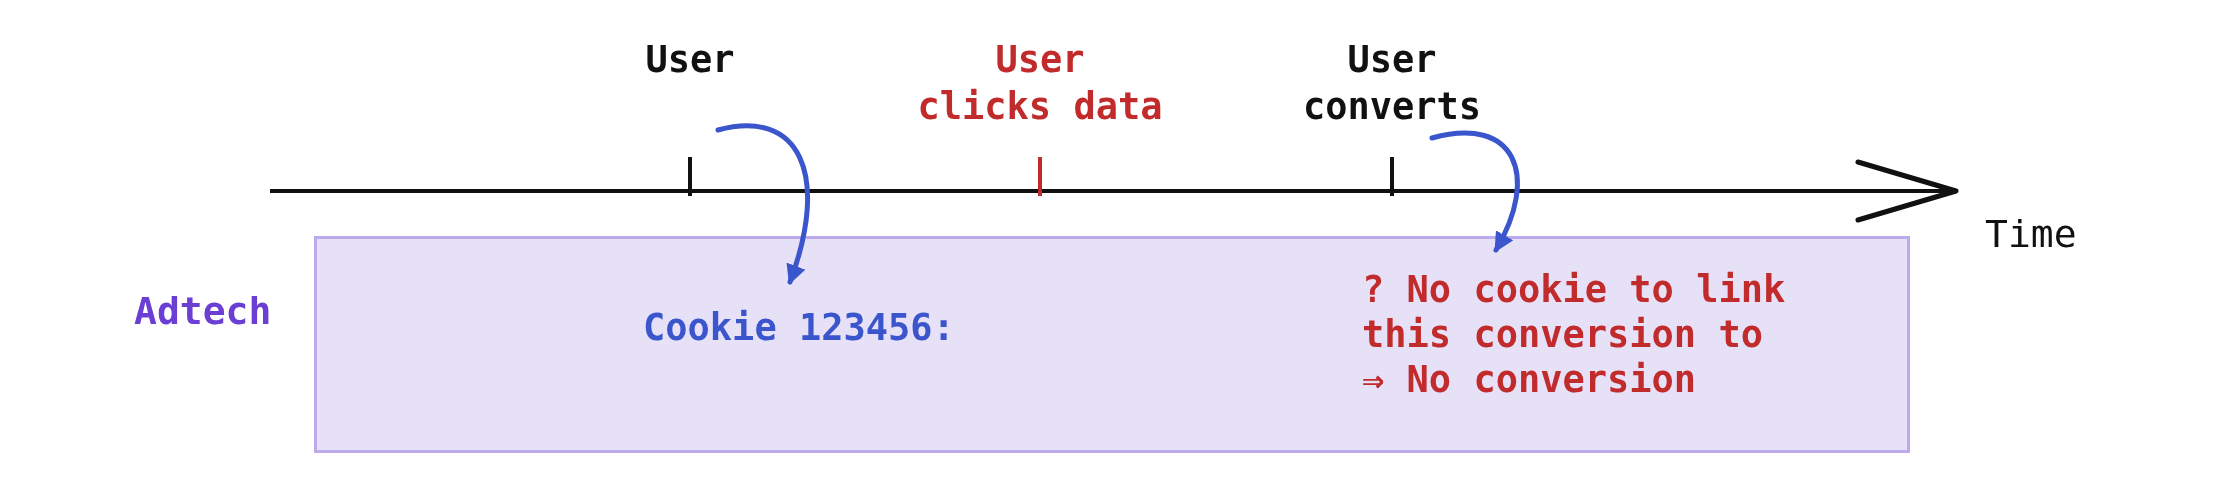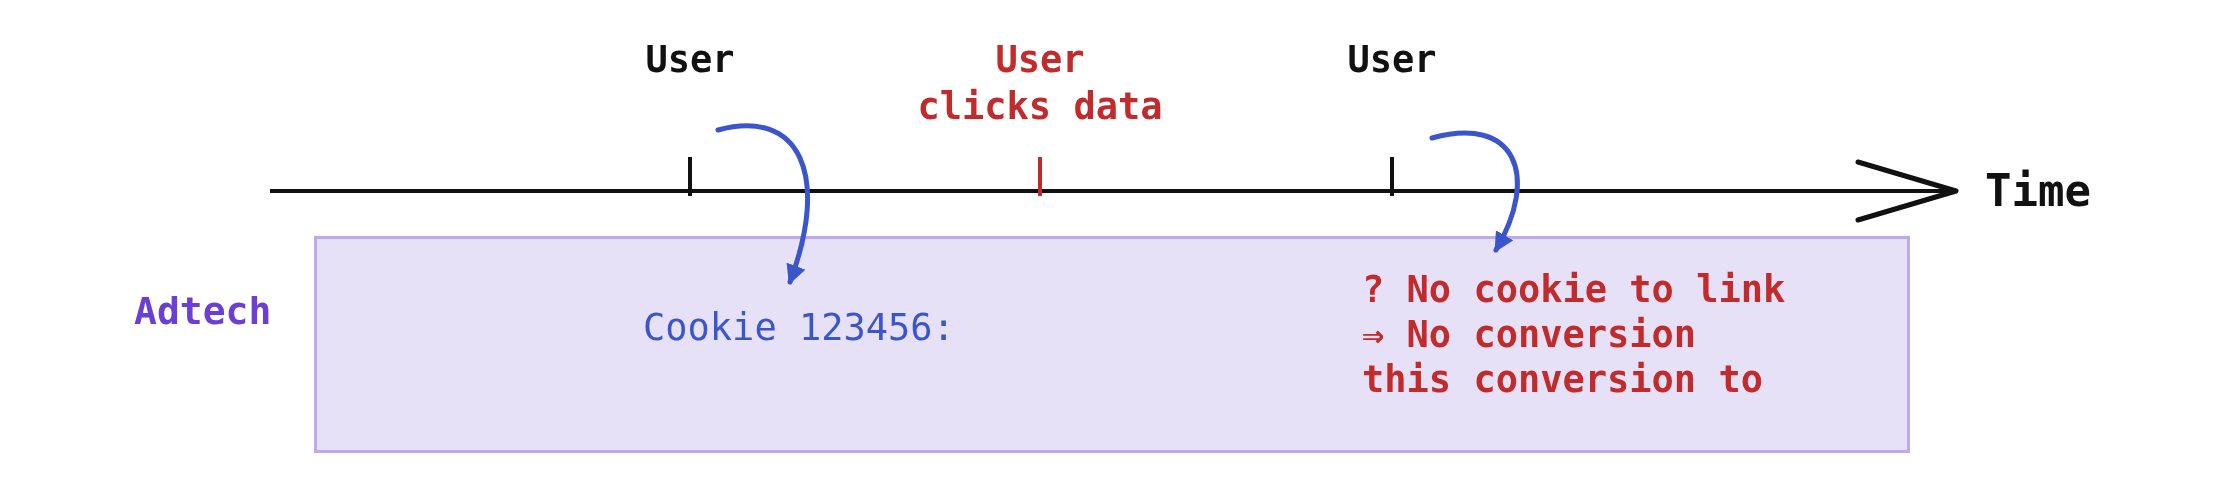--- a/index.html
+++ b/index.html
@@ -16,35 +16,35 @@
   
   .event-label{
     transform:translateX(-50%);
     text-align:center;
     font-size:37px;font-weight:700;line-height:47px;
     color:var(--black);
     white-space:nowrap;
   }
   .event-label.red{color:var(--red);}
   .time-label{
-    font-size:44px;font-weight:700;line-height:46px;
-    color:var(--black);white-space:nowrap;
+    font-size:38px;font-weight:400;line-height:46px;
+    color:var(--black);white-space:nowrap;margin-top:43px;
   }
   .server-label{
     font-size:38px;font-weight:700;line-height:46px;
     color:var(--purple);white-space:nowrap;
   }
   .server-box{
     left:314px;top:236px;width:1596px;height:217px;
     background:var(--box-fill);
     border:3px solid var(--box-border);
     box-sizing:border-box;
   }
   .cookie-note{
-    font-size:37px;font-weight:400;line-height:46px;
+    font-size:37px;font-weight:700;line-height:46px;
     color:var(--blue);white-space:nowrap;
   }
   .warning-note{
     font-size:37px;font-weight:700;line-height:45px;
     color:var(--red);white-space:nowrap;margin-left:40px;
   }
   .em{text-shadow:0.7px 0 0 currentColor, -0.7px 0 0 currentColor;}
 
   
   .stroke-black{stroke:var(--black);}
@@ -81,31 +81,32 @@
     <div>User</div>
   </div>
 
   <div class="abs event-label red" style="left:1040px;top:36px">
     <div>User</div>
     <div>clicks data</div>
   </div>
 
   <div class="abs event-label" style="left:1392px;top:36px">
     <div>User</div>
+    <div>converts</div>
   </div>
 
   <div class="abs time-label" style="left:1985px;top:168px">Time</div>
 
   <div class="abs server-label" style="left:134px;top:288px">
     <div>Adtech</div>
   </div>
 
   <div class="abs cookie-note" style="left:643px;top:305px">
     <div>Cookie 123456:</div>
   </div>
 
   <div class="abs warning-note" style="left:1322px;top:267px">
     <div>? No cookie to link</div>
+    <div>this conversion to</div>
     <div>⇒ No conversion</div>
-    <div>this conversion to</div>
   </div>
 
 </div>
 
 </body></html>

